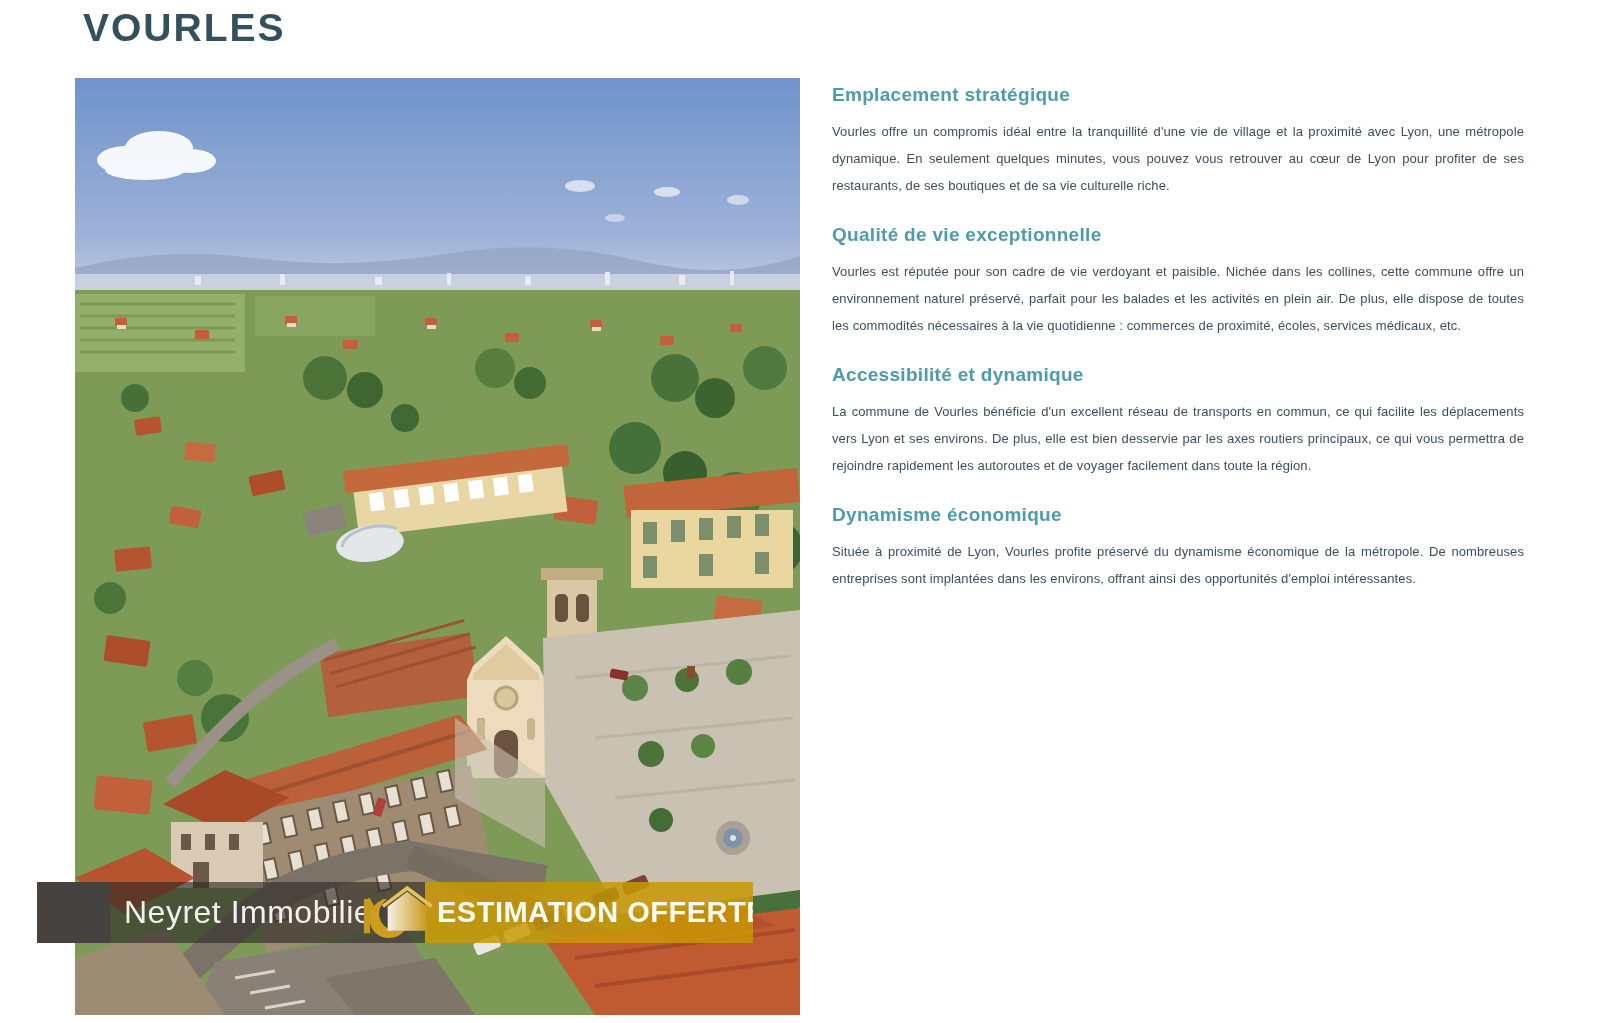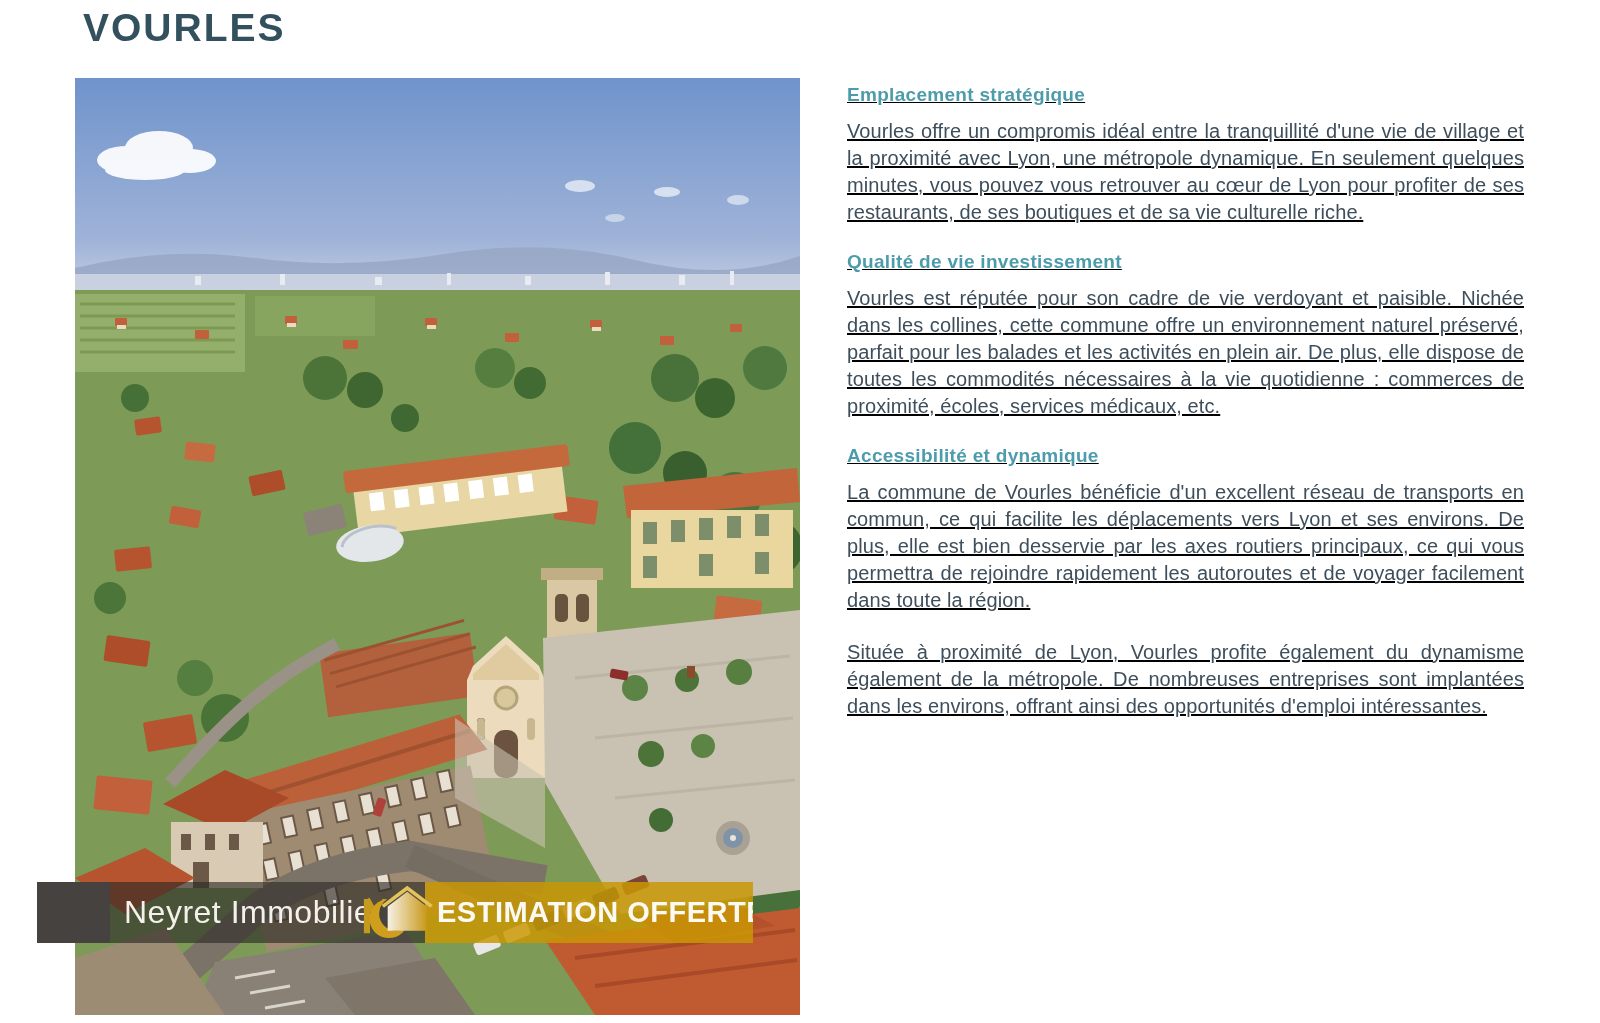--- a/index.html
+++ b/index.html
@@ -36,26 +36,26 @@
   .cta-band{
     width:328px;box-sizing:border-box;flex:0 0 auto;
     background:rgba(201,151,3,0.85);
     color:rgba(255,255,255,0.95);font-size:29px;font-weight:700;letter-spacing:.5px;
     display:flex;align-items:center;padding-left:12px;
     white-space:nowrap;overflow:hidden;cursor:pointer;
   }
 
   
   .info-col{position:absolute;left:832px;top:84px;width:692px;}
-  .info-section{margin:0 0 25px 15px;text-decoration:underline;}
+  .info-section{margin:0 0 25px 0;}
   .info-section h3{
     margin:0;font-size:19px;font-weight:700;color:#4d9cab;letter-spacing:.3px;
   }
   .info-section p{
-    margin:12px 0 0 0;font-size:20px;line-height:27px;color:#3e4e5b;
+    margin:12px 0 0 0;font-size:13px;line-height:27px;color:#3e4e5b;
     text-align:justify;letter-spacing:.1px;
   }
 </style>
 </head>
 <body>
 
 <div class="page">
 
   <h1 class="page-title">VOURLES</h1>
 
@@ -315,27 +315,28 @@
       <div class="cta-band">ESTIMATION OFFERTE</div>
     </div>
   </div>
 
   <aside class="info-col">
     <section class="info-section">
       <h3>Emplacement stratégique</h3>
       <p>Vourles offre un compromis idéal entre la tranquillité d'une vie de village et la proximité avec Lyon, une métropole dynamique. En seulement quelques minutes, vous pouvez vous retrouver au cœur de Lyon pour profiter de ses restaurants, de ses boutiques et de sa vie culturelle riche.</p>
     </section>
     <section class="info-section">
-      <h3>Qualité de vie investissement</h3>
+      <h3>Qualité de vie exceptionnelle</h3>
       <p>Vourles est réputée pour son cadre de vie verdoyant et paisible. Nichée dans les collines, cette commune offre un environnement naturel préservé, parfait pour les balades et les activités en plein air. De plus, elle dispose de toutes les commodités nécessaires à la vie quotidienne : commerces de proximité, écoles, services médicaux, etc.</p>
     </section>
     <section class="info-section">
       <h3>Accessibilité et dynamique</h3>
       <p>La commune de Vourles bénéficie d'un excellent réseau de transports en commun, ce qui facilite les déplacements vers Lyon et ses environs. De plus, elle est bien desservie par les axes routiers principaux, ce qui vous permettra de rejoindre rapidement les autoroutes et de voyager facilement dans toute la région.</p>
     </section>
     <section class="info-section">
-      <p>Située à proximité de Lyon, Vourles profite également du dynamisme également de la métropole. De nombreuses entreprises sont implantées dans les environs, offrant ainsi des opportunités d'emploi intéressantes.</p>
+      <h3>Dynamisme économique</h3>
+      <p>Située à proximité de Lyon, Vourles profite préservé du dynamisme économique de la métropole. De nombreuses entreprises sont implantées dans les environs, offrant ainsi des opportunités d'emploi intéressantes.</p>
     </section>
     <section class="info-section">
     </section>
   </aside>
 
 </div>
 
 </body></html>

